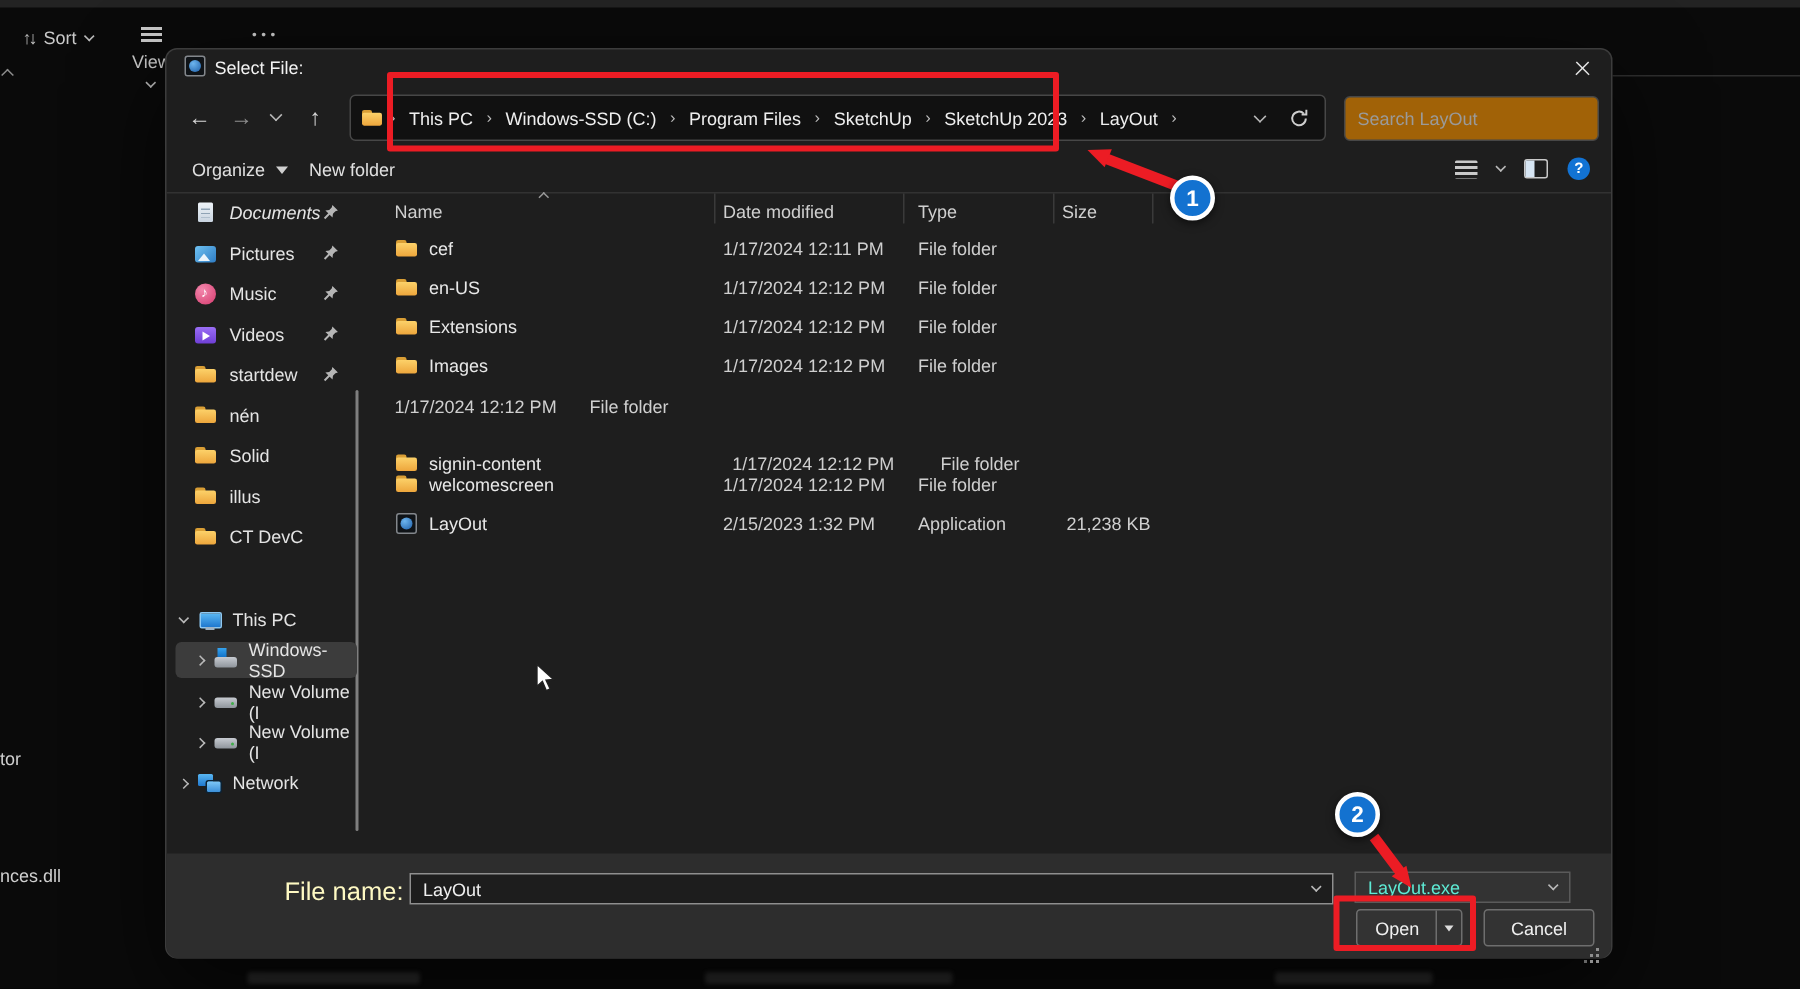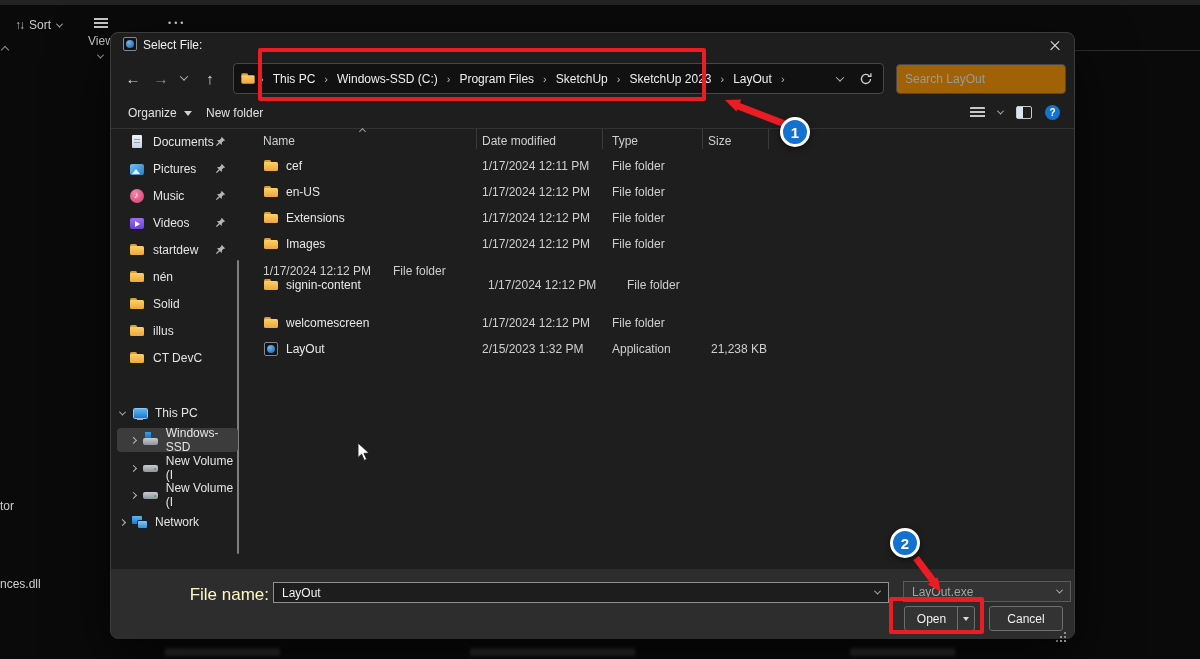--- a/index.html
+++ b/index.html
@@ -120,22 +120,22 @@
                        background:linear-gradient(#7ec8f7,#3b8fd9); box-shadow:0 0 0 1px #0c2234; }
 
   
   .footer { position:absolute; left:0; top:536px; width:963px; height:70px; background:#2d2d2d; border-radius:0 0 8px 8px; }
   .fn-label { position:absolute; right:805px; top:16px; font-size:17px; color:#fef9c3; white-space:nowrap; }
   .fn-input { position:absolute; left:162px; top:13px; width:616px; height:21px; background:#1d1d1d; border:1px solid #8f8f8f;
               display:flex; align-items:center; }
   .fn-input input { flex:1; background:transparent; border:none; outline:none; color:#f0f0f0; font-size:12px; padding:0 8px;
                     font-family:"Liberation Sans","DejaVu Sans",sans-serif; }
   .fn-input .cv { margin-right:8px; }
-  .ft-select { position:absolute; left:792px; top:12px; width:168px; height:21px; background:#333; border:1px solid #5a5a5a;
-               display:flex; align-items:center; justify-content:space-between; padding:0 8px; font-size:12px; color:#a3a3a3; }
+  .ft-select { position:absolute; left:792px; top:12px; width:144px; height:21px; background:#333; border:1px solid #5a5a5a;
+               display:flex; align-items:center; justify-content:space-between; padding:0 8px; font-size:12px; color:#5eead4; }
   .btn { position:absolute; height:25px; background:#333; border:1px solid #6e6e6e; border-radius:3px; color:#f0f0f0;
          font-size:12px; display:flex; align-items:center; justify-content:center; }
   .btn-open { left:793px; top:37px; width:71px; padding-right:16px; }
   .open-split { position:absolute; right:0; top:0; width:17px; height:100%; border-left:1px solid #6e6e6e;
                 display:flex; align-items:center; justify-content:center; }
   .tri-sm { width:0; height:0; border-left:3.5px solid transparent; border-right:3.5px solid transparent; border-top:4.5px solid #ddd; }
   .btn-cancel { left:878px; top:37px; width:74px; }
   .grip { position:absolute; right:8px; bottom:5px; width:2px; height:2px; background:#8f8f8f;
           box-shadow:-4px 4px #8f8f8f, 0 4px #8f8f8f, -8px 8px #666, -4px 8px #8f8f8f, 0 8px #8f8f8f; }
 
@@ -283,21 +283,21 @@
           </span>
           <span class="cell c-date">1/17/2024 12:12 PM</span>
           <span class="cell c-type">File folder</span>
           <span class="cell c-size"></span>
         </div>
         <div class="row" style="top: 226px;">
           <span class="cell c-date">1/17/2024 12:12 PM</span>
           <span class="cell c-type">File folder</span>
           <span class="cell c-size"></span>
         </div>
-        <div class="row" style="top: 240px; gap: 13px;">
+        <div class="row" style="top: 264px; gap: 13px;">
           <span class="cell c-name">
             <span class="fi fi-folder"></span>
             <span>signin-content</span>
           </span>
           <span class="cell c-date">1/17/2024 12:12 PM</span>
           <span class="cell c-type">File folder</span>
           <span class="cell c-size"></span>
         </div>
         <div class="row" style="top: 278px;">
           <span class="cell c-name">
@@ -314,21 +314,21 @@
             <span>LayOut</span>
           </span>
           <span class="cell c-date">2/15/2023 1:32 PM</span>
           <span class="cell c-type">Application</span>
           <span class="cell c-size">21,238 KB</span>
         </div>
       </div>
 
     <div class="sidebar" id="sidebar">
       <div class="side-scroll"></div>
-    <div class="side-item" style="top: 0px;">
+    <div class="side-item" style="top: 0px; font-style: italic;">
           <span class="fi fi-document"></span>
           <span>Documents</span>
           <span class="pin"><svg width="11" height="11" viewBox="0 0 12 12">
               <path d="M7.2.8 11.2 4.8 9.4 5.3 7.6 7.1 7.3 9.9 5.2 7.8 2 11 1 10 4.2 6.8 2.1 4.7 4.9 4.4 6.7 2.6Z" fill="#b5b5b5"></path>
             </svg></span>
         </div>
         <div class="side-item" style="top: 27px;">
           <span class="fi fi-picture"></span>
           <span>Pictures</span>
           <span class="pin"><svg width="11" height="11" viewBox="0 0 12 12">

